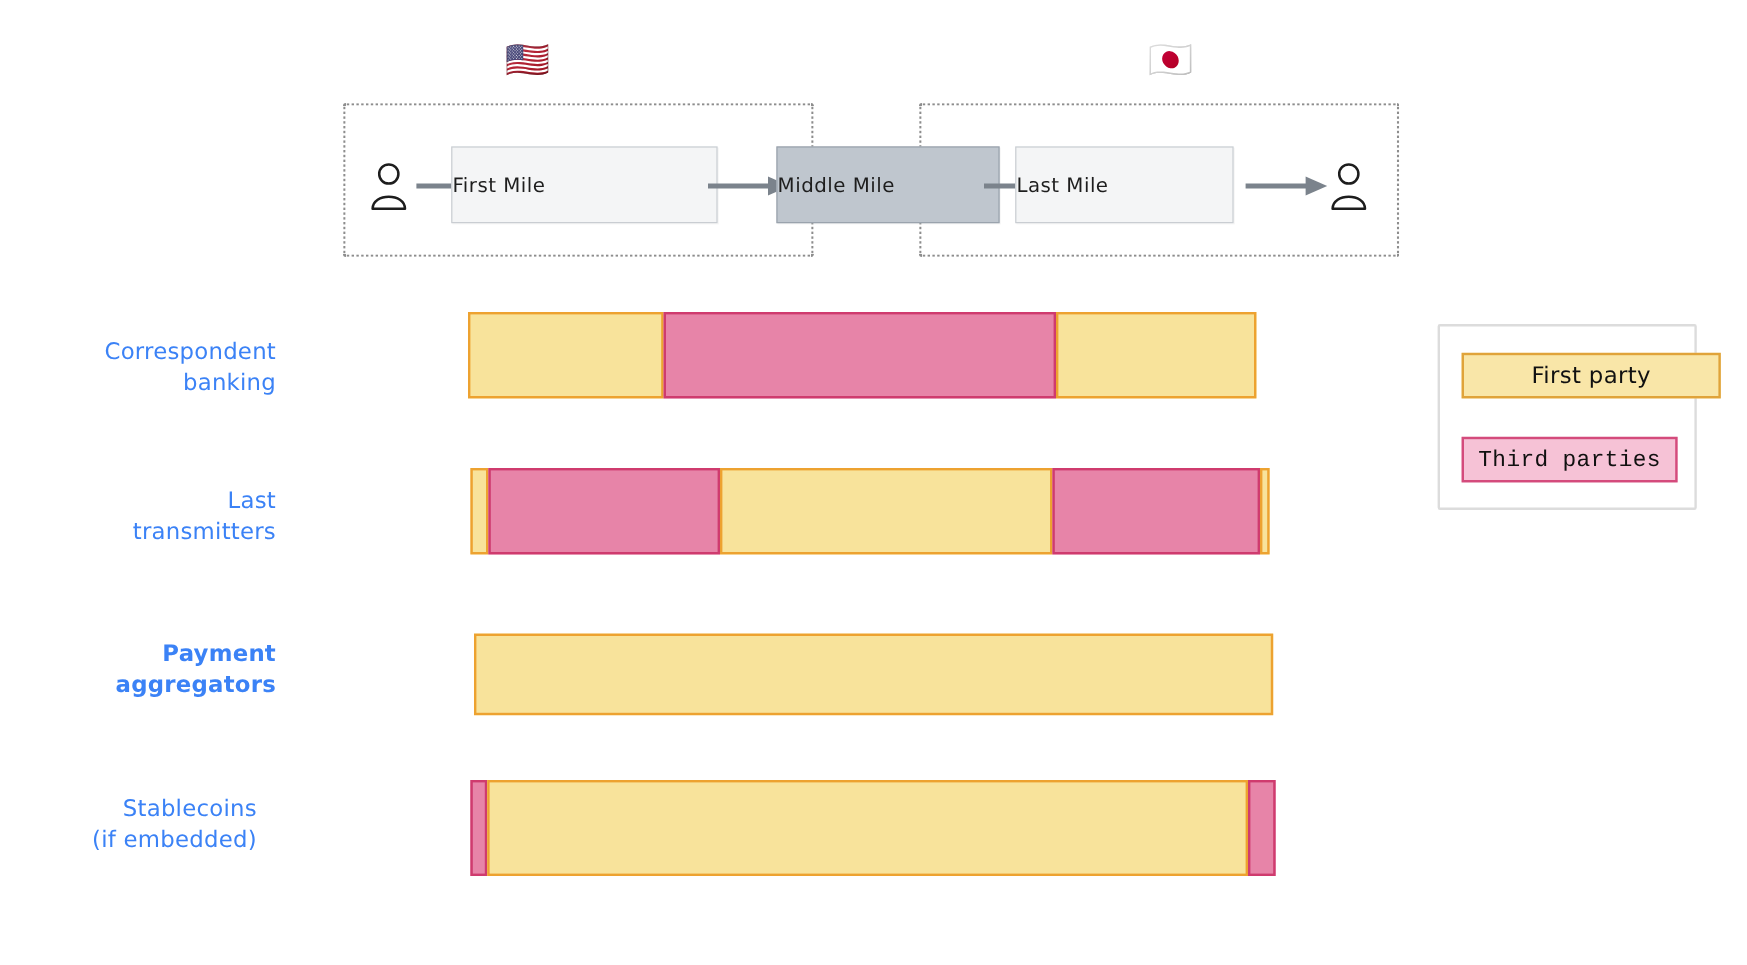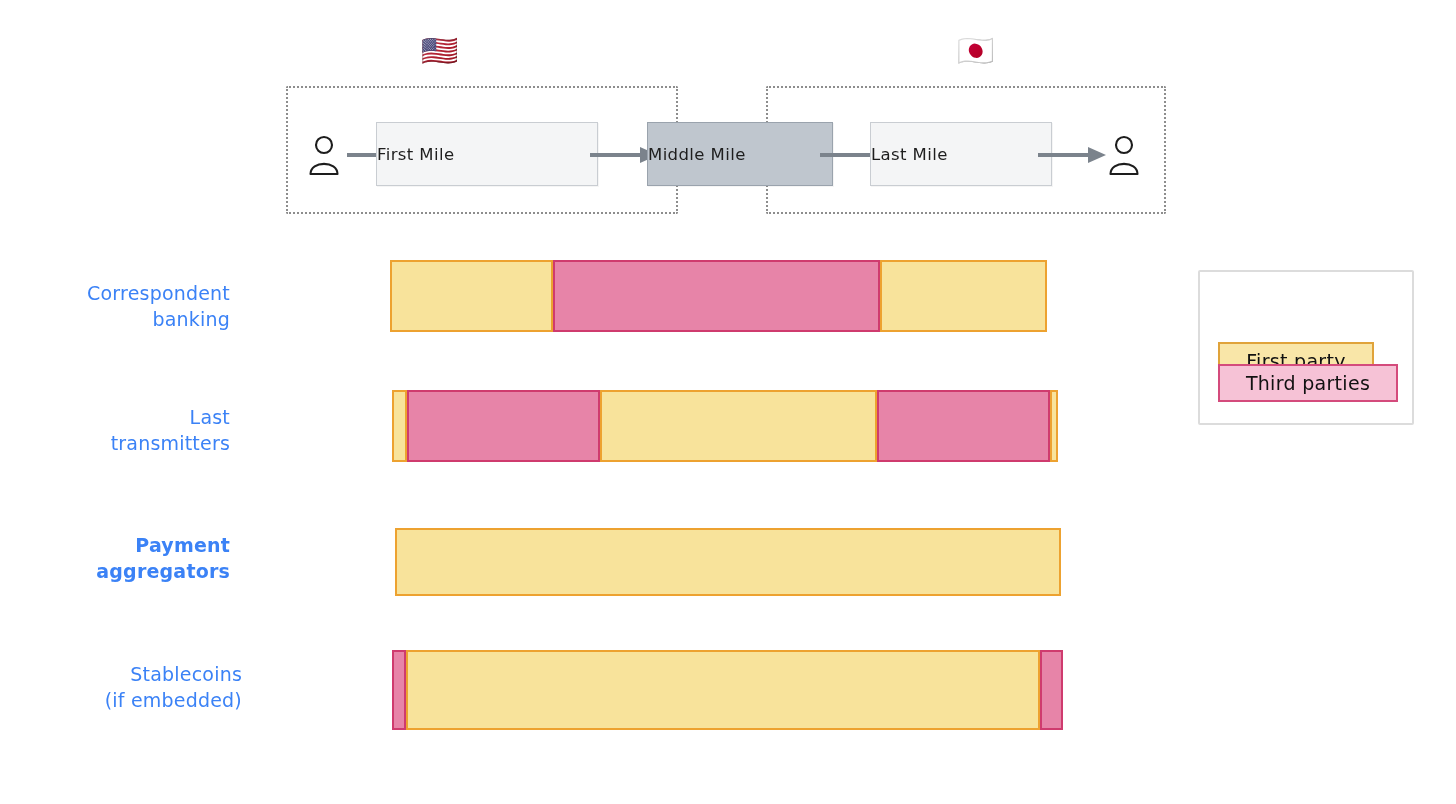--- a/index.html
+++ b/index.html
@@ -105,20 +105,21 @@
     letter-spacing: 0.3px;
     color: #111;
   }
   .chip-first {
     background: #f9e6a8;
     border: 2px solid #e0a33a;
   }
   .chip-third {
     background: #f6c2d6;
     border: 2px solid #d44b7c;
+    font-family: Liberation Mono, monospace;
   }
 </style>
 </head>
 <body>
 
 <div class="abs flag" style="left:416px; top:36px; width:48px;">🇺🇸</div>
 
 <div class="abs flag" style="left:952px; top:36px; width:48px;">🇯🇵</div>
 
 <div class="abs country-region" style="left:286px; top:86px; width:392px; height:128px;"></div>
@@ -154,21 +155,21 @@
   <span class="mile-label">Middle Mile</span>
 </div>
 
 <div class="abs" style="left:818px; top:143px; width:72px; height:24px;">
   <svg class="arrow" width="72" height="24" viewBox="0 0 72 24" xmlns="http://www.w3.org/2000/svg" aria-hidden="true">
     <line x1="2" y1="12" x2="54" y2="12" stroke="#7b838c" stroke-width="4"></line>
     <path d="M52 4 L70 12 L52 20 Z" fill="#7b838c"></path>
   </svg>
 </div>
 
-<div class="abs mile-box" style="left:846px; top:122px; width:182px; height:64px;margin-left:24px;">
+<div class="abs mile-box" style="left:846px; top:122px; width:182px; height:64px;">
   <span class="mile-label">Last Mile</span>
 </div>
 
 <div class="abs" style="left:1036px; top:143px; width:72px; height:24px;">
   <svg class="arrow" width="72" height="24" viewBox="0 0 72 24" xmlns="http://www.w3.org/2000/svg" aria-hidden="true">
     <line x1="2" y1="12" x2="54" y2="12" stroke="#7b838c" stroke-width="4"></line>
     <path d="M52 4 L70 12 L52 20 Z" fill="#7b838c"></path>
   </svg>
 </div>
 
@@ -181,21 +182,21 @@
 
 <div class="abs row-label" style="left:20px; top:280px; width:210px;">Correspondent
 banking</div>
 
 <div class="abs row-label" style="left:20px; top:404px; width:210px;">Last
 transmitters</div>
 
 <div class="abs row-label" style="left:20px; top:532px; width:210px;font-weight:bold;">Payment
 aggregators</div>
 
-<div class="abs row-label" style="left:32px; top:661px; width:210px;">Stablecoins
+<div class="abs row-label" style="left:4px; top:661px; width:210px;">Stablecoins
 (if embedded)</div>
 
 <div class="abs bar-row" style="left:390px; top:260px; width:657px; height:72px;">
     <div class="bar-seg seg-first" style="left: 0%; width: 24.8%;"></div>
     <div class="bar-seg seg-third" style="left: 24.8%; width: 49.8%;"></div>
     <div class="bar-seg seg-first" style="left: 74.6%; width: 25.4%;"></div>
   </div>
 
 <div class="abs bar-row" style="left:392px; top:390px; width:666px; height:72px;">
     <div class="bar-seg seg-first" style="left: 0%; width: 2.3%;"></div>
@@ -209,19 +210,19 @@
     <div class="bar-seg seg-first" style="left: 0%; width: 100%;"></div>
   </div>
 
 <div class="abs bar-row" style="left:392px; top:650px; width:671px; height:80px;">
     <div class="bar-seg seg-third" style="left: 0%; width: 2.1%;"></div>
     <div class="bar-seg seg-first" style="left: 2.1%; width: 94.5%;"></div>
     <div class="bar-seg seg-third" style="left: 96.6%; width: 3.4%;"></div>
   </div>
 
 <div class="abs legend-box" style="left:1198px; top:270px; width:216px; height:155px;">
-  <div class="legend-chip chip-first" style="left:18px; top:22px; width:156px; height:38px;margin-top:48px;">
+  <div class="legend-chip chip-first" style="left:18px; top:22px; width:216px; height:38px;">
     <span>First party</span>
   </div>
   <div class="legend-chip chip-third" style="left:18px; top:92px; width:180px; height:38px;">
     <span>Third parties</span>
   </div>
 </div>
 
 </body></html>

